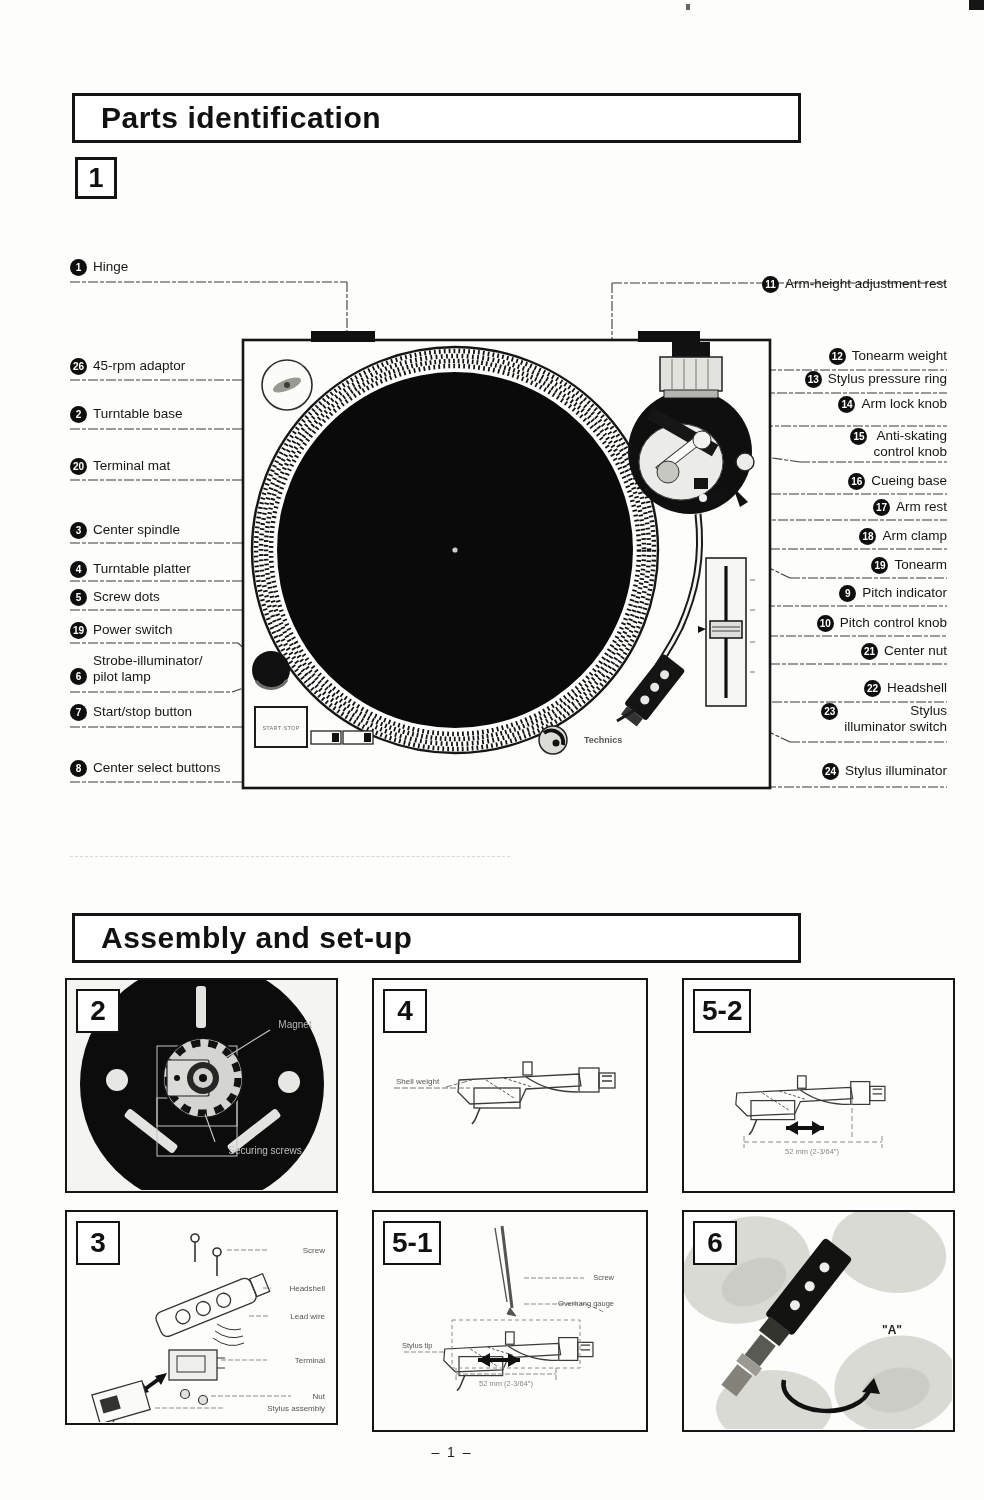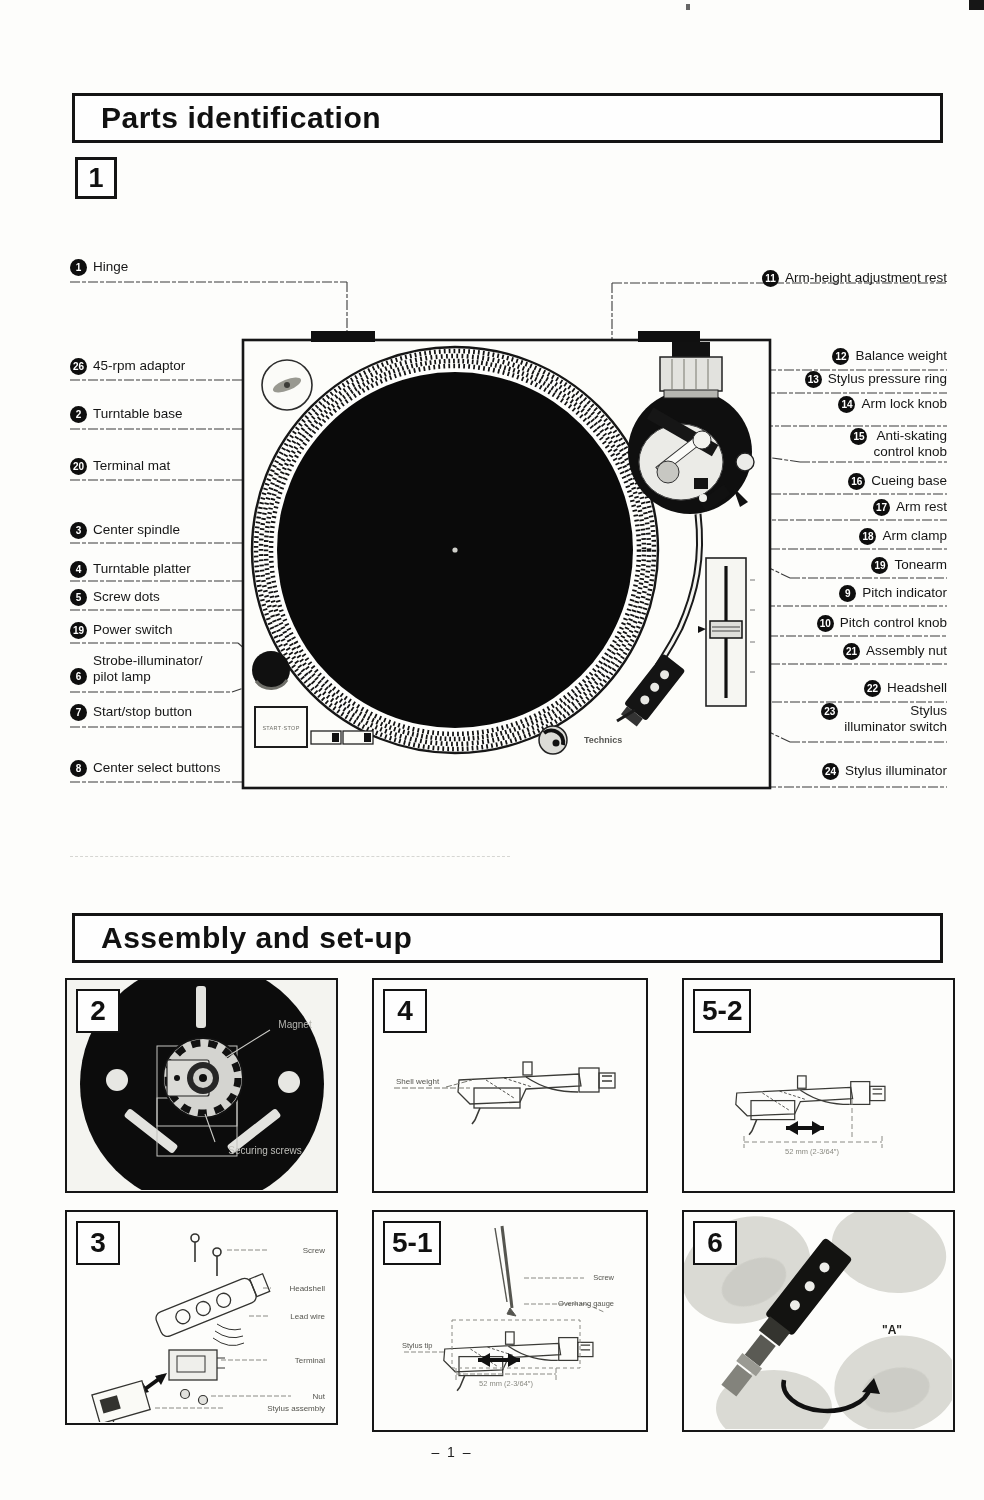--- a/index.html
+++ b/index.html
@@ -3,21 +3,21 @@
 <meta charset="utf-8">
 <style>
   html,body{margin:0;padding:0}
   body{
     width:984px;height:1500px;position:relative;overflow:hidden;
     background:#fdfdfb;color:#1a1a1a;
     font-family:"Liberation Sans","DejaVu Sans",sans-serif;
   }
   svg{font-family:inherit}
   .hdrbox{
-    position:absolute;left:72px;width:871px;height:50px;
+    position:absolute;left:72px;width:729px;height:50px;
     border:3px solid #141414;background:#fefefe;
     display:flex;align-items:center;padding-left:26px;box-sizing:border-box;
     font-size:30px;font-weight:bold;letter-spacing:.5px;color:#111;
   }
   .numbox{
     position:absolute;border:3px solid #141414;background:#fefefe;
     font-weight:bold;color:#111;display:flex;align-items:center;justify-content:center;
     box-sizing:border-box;
   }
   #fig1box{left:75px;top:157px;width:42px;height:42px;font-size:27px}
@@ -226,27 +226,27 @@
   </div>
 <div class="plabel" style="left:70px;top:704px">
     <span class="numc">7</span>
     <span class="txt">Start/stop button</span>
   </div>
 <div class="plabel" style="left:70px;top:760px">
     <span class="numc">8</span>
     <span class="txt">Center select buttons</span>
   </div>
 
-<div class="plabel right" style="top:270px">
+<div class="plabel right" style="top:276px">
     <span class="numc">11</span>
     <span class="txt">Arm-height adjustment rest</span>
   </div>
 <div class="plabel right" style="top:348px">
     <span class="numc">12</span>
-    <span class="txt">Balance weight</span>
+    <span class="txt">Tonearm weight</span>
   </div>
 <div class="plabel right" style="top:371px">
     <span class="numc">13</span>
     <span class="txt">Stylus pressure ring</span>
   </div>
 <div class="plabel right" style="top:396px">
     <span class="numc">14</span>
     <span class="txt">Arm lock knob</span>
   </div>
 <div class="plabel right" style="top:428px">
@@ -273,21 +273,21 @@
 <div class="plabel right" style="top:585px">
     <span class="numc">9</span>
     <span class="txt">Pitch indicator</span>
   </div>
 <div class="plabel right" style="top:615px">
     <span class="numc">10</span>
     <span class="txt">Pitch control knob</span>
   </div>
 <div class="plabel right" style="top:643px">
     <span class="numc">21</span>
-    <span class="txt">Assembly nut</span>
+    <span class="txt">Center nut</span>
   </div>
 <div class="plabel right" style="top:680px">
     <span class="numc">22</span>
     <span class="txt">Headshell</span>
   </div>
 <div class="plabel right" style="top:703px">
     <span class="numc">23</span>
     <span class="txt">Stylus
 illuminator switch</span>
   </div>

